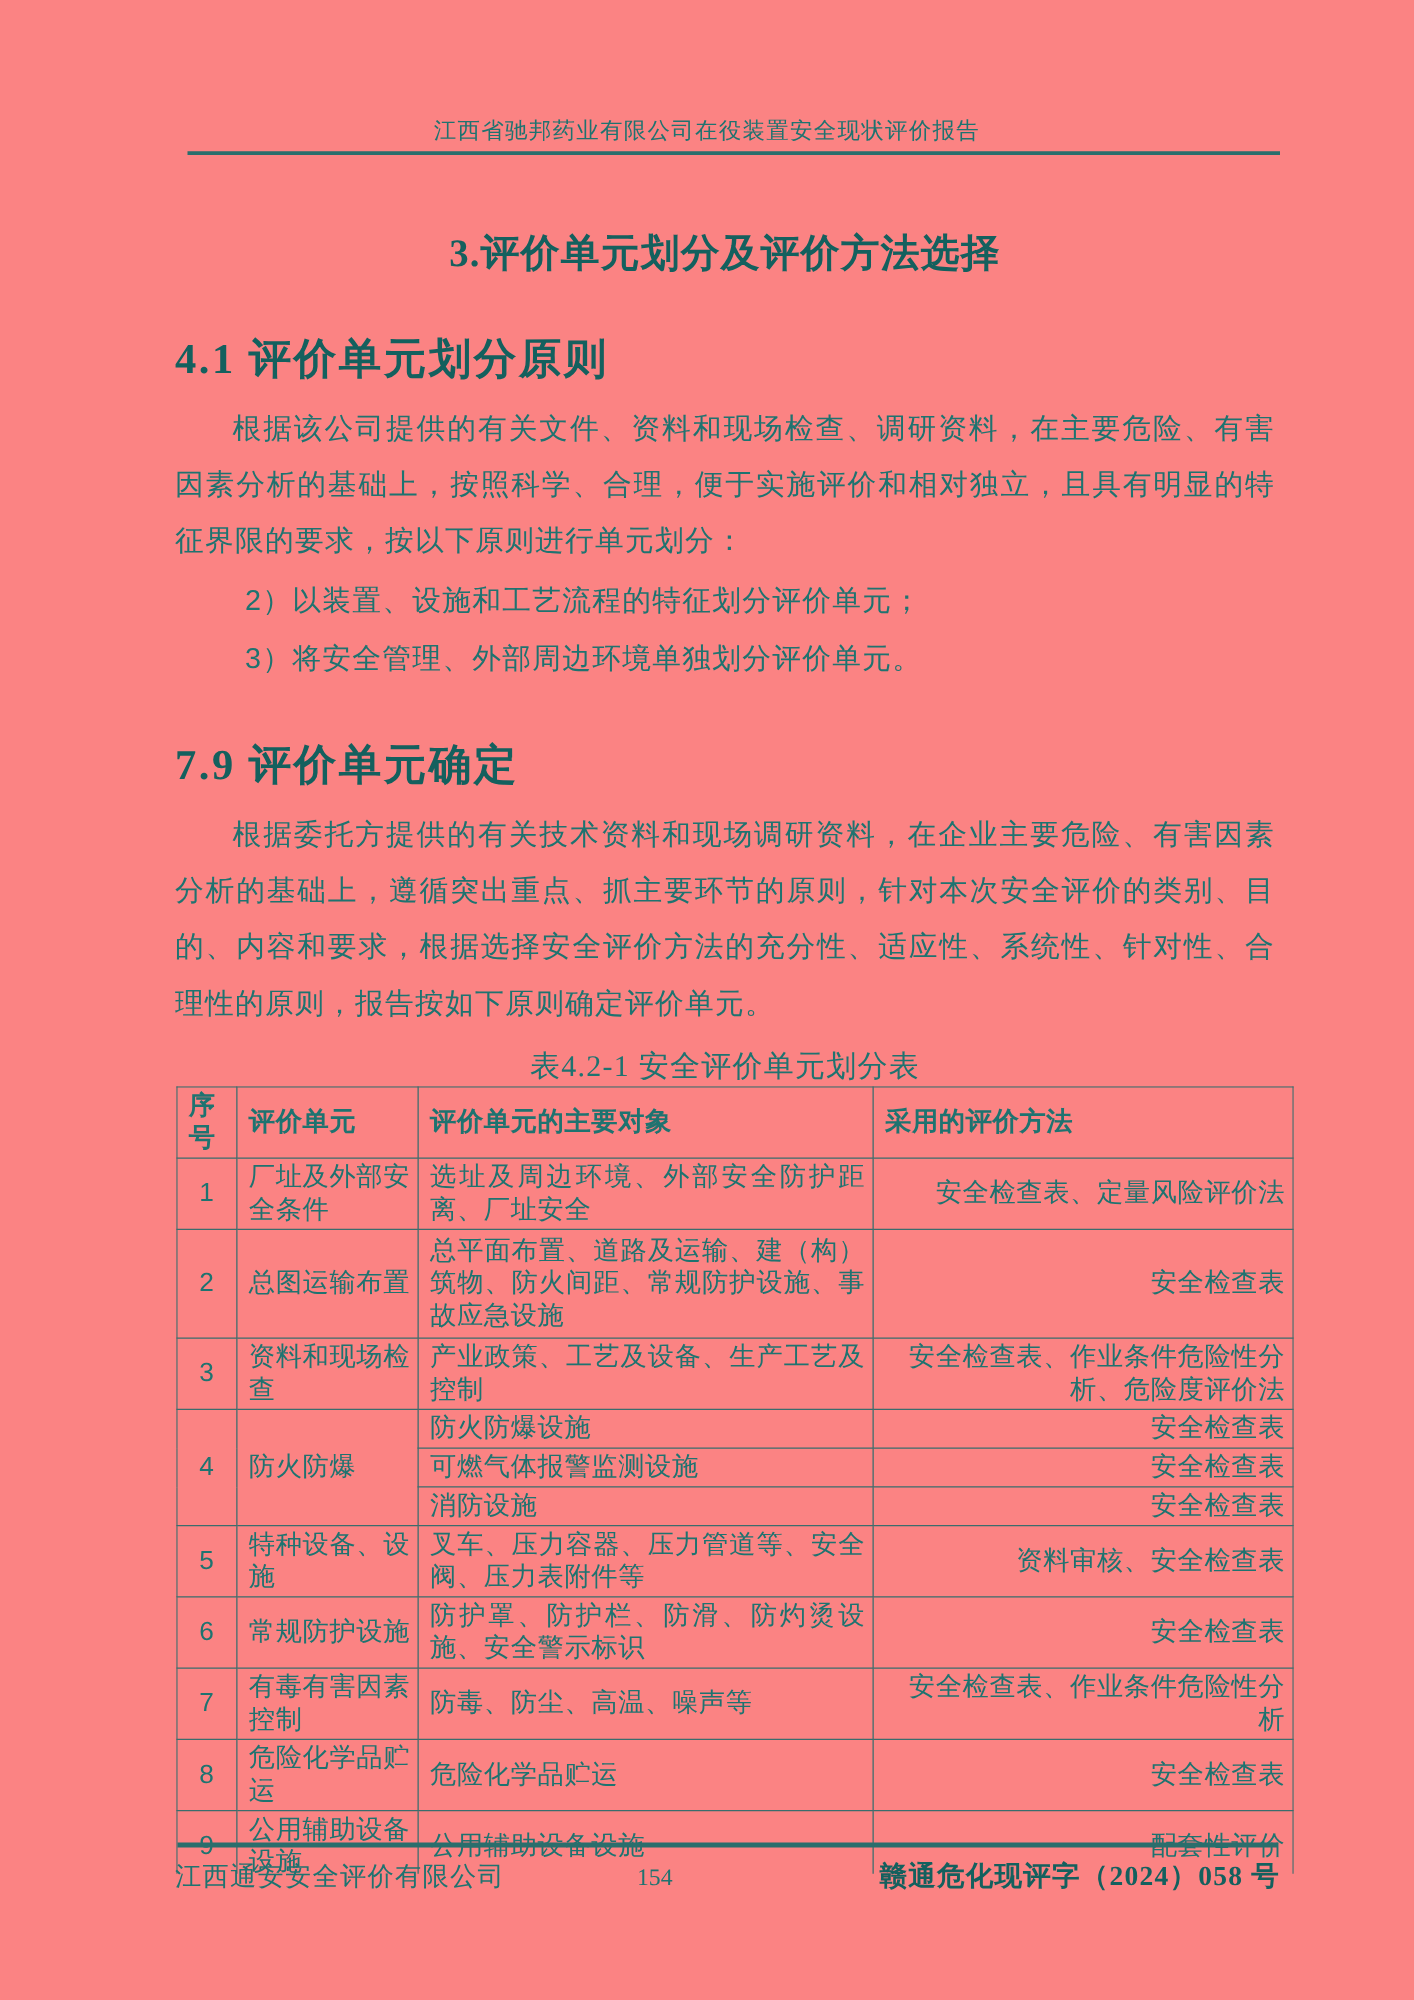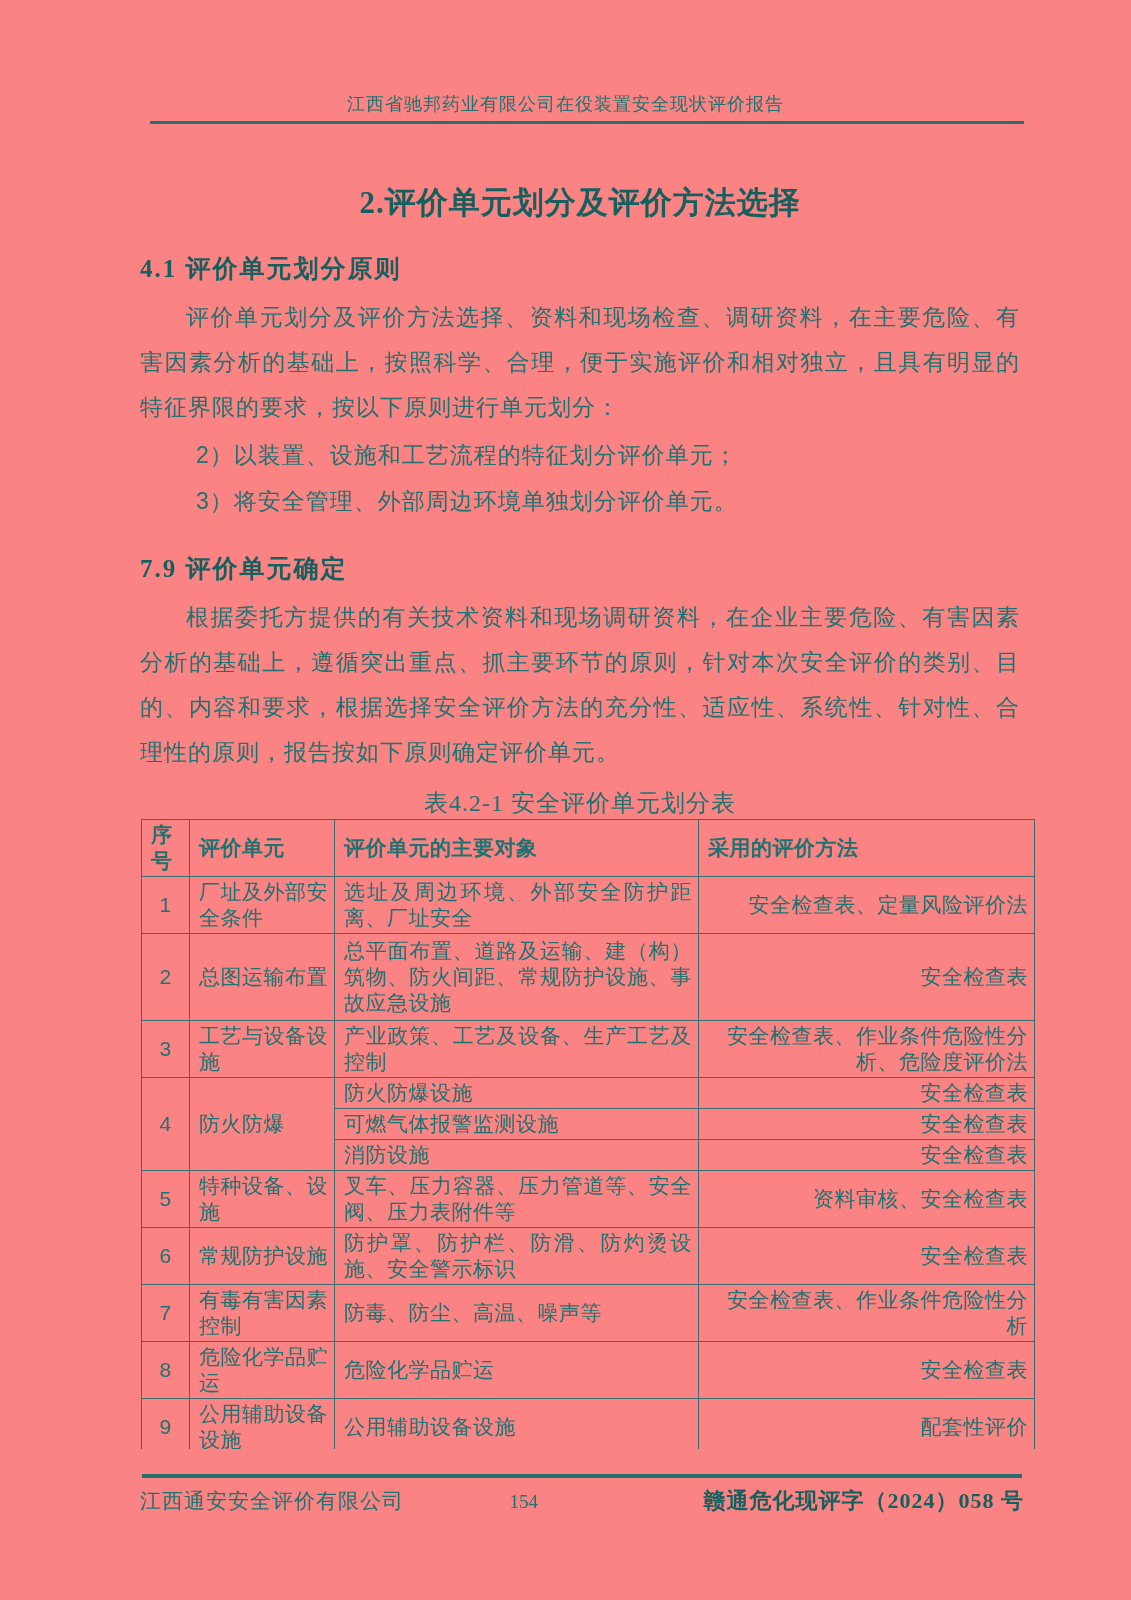--- a/index.html
+++ b/index.html
@@ -21,22 +21,22 @@
   .header-rule{position:absolute;top:121px;left:150px;width:874px;height:3px;
     background:var(--line);}
   
   .content{position:absolute;left:140px;top:160px;width:880px;}
   .chapter-title{
     text-align:center;margin-top:22px;
     font-size:31px;font-weight:bold;color:var(--ink-bold);
     font-family:"Liberation Serif",serif;letter-spacing:1px;
   }
   .section-heading{
-    margin-top:28px;
-    font-size:25px;font-weight:bold;color:var(--ink-bold);
+    margin-top:40px;
+    font-size:34px;font-weight:bold;color:var(--ink-bold);
     font-family:"Liberation Serif",serif;letter-spacing:2px;
   }
   .para{
     margin-top:10px;
     font-size:23px;line-height:45px;color:var(--ink);
     text-align:justify;text-indent:2em;letter-spacing:1px;
   }
   .list{margin-top:2px;}
   .list-item{
     font-size:23px;line-height:46px;color:var(--ink);
@@ -74,24 +74,24 @@
     font-family:"Liberation Serif",serif;letter-spacing:1px;}
 </style>
 </head>
 <body>
 
 <div class="doc-header">江西省驰邦药业有限公司在役装置安全现状评价报告</div>
 <div class="header-rule"></div>
 
 <div class="content">
 
-  <div class="chapter-title">2.评价单元划分及评价方法选择</div>
+  <div class="chapter-title">3.评价单元划分及评价方法选择</div>
 
   <div class="section-heading">4.1 评价单元划分原则</div>
-  <div class="para">评价单元划分及评价方法选择、资料和现场检查、调研资料，在主要危险、有害因素分析的基础上，按照科学、合理，便于实施评价和相对独立，且具有明显的特征界限的要求，按以下原则进行单元划分：</div>
+  <div class="para">根据该公司提供的有关文件、资料和现场检查、调研资料，在主要危险、有害因素分析的基础上，按照科学、合理，便于实施评价和相对独立，且具有明显的特征界限的要求，按以下原则进行单元划分：</div>
   <div class="list">
     <div class="list-item">2）以装置、设施和工艺流程的特征划分评价单元；</div>
     <div class="list-item">3）将安全管理、外部周边环境单独划分评价单元。</div>
   </div>
 
   <div class="section-heading">7.9 评价单元确定</div>
   <div class="para">根据委托方提供的有关技术资料和现场调研资料，在企业主要危险、有害因素分析的基础上，遵循突出重点、抓主要环节的原则，针对本次安全评价的类别、目的、内容和要求，根据选择安全评价方法的充分性、适应性、系统性、针对性、合理性的原则，报告按如下原则确定评价单元。</div>
 
   <div class="table-caption">表4.2-1 安全评价单元划分表</div>
 
@@ -117,21 +117,21 @@
         <td>安全检查表、定量风险评价法</td>
       </tr>
       <tr class="h87">
         <td class="num">2</td>
         <td class="unit">总图运输布置</td>
         <td class="obj">总平面布置、道路及运输、建（构）筑物、防火间距、常规防护设施、事故应急设施</td>
         <td>安全检查表</td>
       </tr>
       <tr class="h54">
         <td class="num">3</td>
-        <td class="unit">工艺与设备设施</td>
+        <td class="unit">资料和现场检查</td>
         <td class="obj">产业政策、工艺及设备、生产工艺及控制</td>
         <td>安全检查表、作业条件危险性分析、危险度评价法</td>
       </tr>
       <tr class="h29">
         <td class="num" rowspan="3">4</td>
         <td class="unit" rowspan="3">防火防爆</td>
         <td class="obj">防火防爆设施</td>
         <td>安全检查表</td>
       </tr>
       <tr class="h29">

